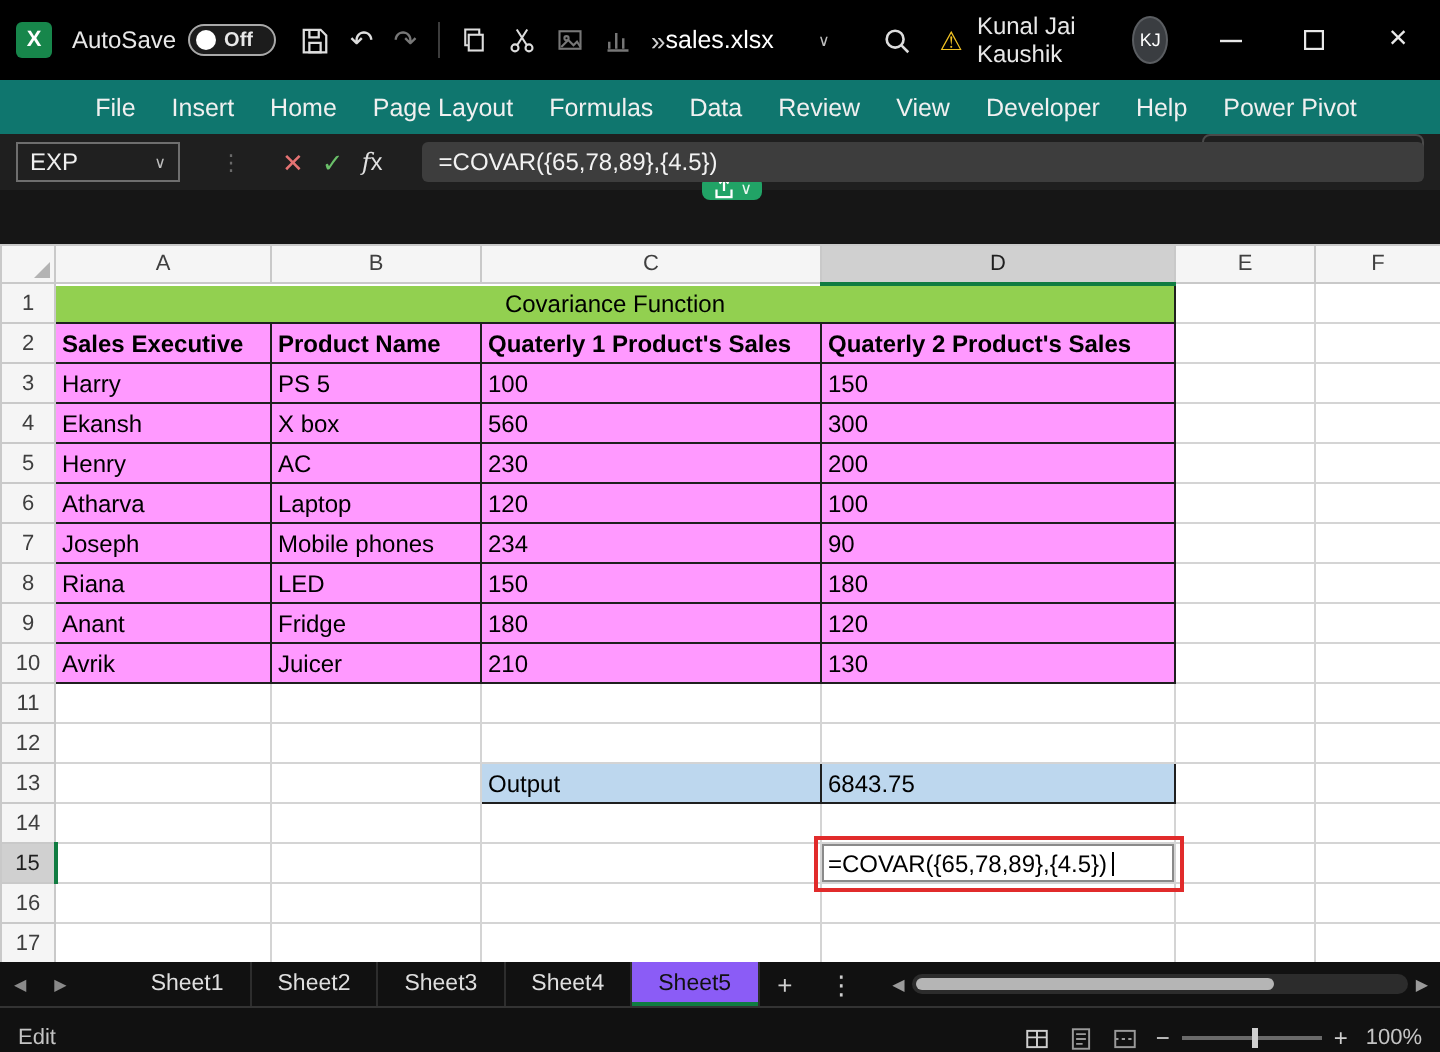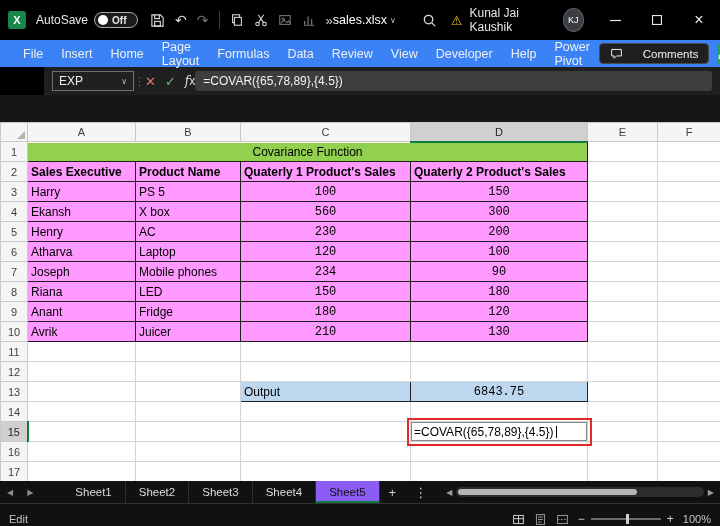--- a/index.html
+++ b/index.html
@@ -20,39 +20,39 @@
   .appicon{width:18px;height:18px;border-radius:3px;background:#17864b;color:#fff;font-weight:bold;font-size:11px;display:flex;align-items:center;justify-content:center;flex:0 0 auto;}
   .autosave{display:flex;align-items:center;gap:6px;margin-left:10px;}
   .toggle{width:44px;height:16px;border-radius:9px;border:1px solid #a9a9a9;background:#1c1c1c;display:flex;align-items:center;padding:0 3px;gap:4px;}
   .knob{width:10px;height:10px;border-radius:50%;background:#fff;}
   .toggle .tl{font-size:10px;color:#e8e8e8;font-weight:bold;}
   .qa{display:flex;align-items:center;gap:10px;margin-left:12px;color:#ddd;}
   .qa .g{color:#777;}
   .vsep{width:1px;height:18px;background:#3c3c3c;}
   .chev{font-size:13px;color:#cfcfcf;}
   .spacer{flex:1;}
-  .filetitle{display:flex;align-items:center;gap:3px;font-size:12.5px;color:#fff;}
+  .filetitle{display:flex;align-items:center;gap:22px;font-size:12.5px;color:#fff;}
   .caret{font-size:8px;color:#bdbdbd;}
   .searchbtn{margin:0 14px 0 26px;}
   .userarea{display:flex;align-items:center;gap:7px;}
   .warn{color:#f2c324;font-size:13px;line-height:1;}
   .avatar{width:24px;height:24px;border-radius:50%;background:#3a3d41;border:1px solid #5a5d61;color:#fff;font-size:9px;display:flex;align-items:center;justify-content:center;margin-left:2px;}
   .wincontrols{display:flex;margin-left:10px;height:40px;}
   .wbtn{width:42px;height:40px;display:flex;align-items:center;justify-content:center;color:#e8e8e8;}
   .wbtn.close{font-size:16px;}
 
   
-  .ribbonrow{height:27px;background:#3b82f6;display:flex;align-items:center;padding:0 8px 0 14px;color:#f0f0f0;}
+  .ribbonrow{height:27px;background:#0f766e;display:flex;align-items:center;padding:0 8px 0 14px;color:#f0f0f0;flex-direction:column;}
   .rtab{padding:0 9px;font-size:12.5px;height:27px;display:flex;align-items:center;cursor:default;}
   .comments{display:flex;align-items:center;gap:20px;background:#1f1f1f;border:1px solid #4a4a4a;border-radius:4px;padding:3px 10px;font-size:11.5px;color:#f0f0f0;margin-left:auto;}
   .sharebtn{width:30px;height:22px;background:var(--share-green);border-radius:4px;display:flex;align-items:center;justify-content:center;gap:2px;margin:0 2px 0 8px;color:#fff;}
   .sharebtn .caret{color:#eaf6ef;}
 
   
-  .fbar{height:28px;background:#1f1f1f;display:flex;align-items:center;padding:0 8px;gap:0;margin-left:44px;}
+  .fbar{height:28px;background:#1f1f1f;display:flex;align-items:center;padding:0 8px;gap:20px;}
   .namebox{width:82px;height:20px;border:1px solid #6e6e6e;background:#202020;color:#f0f0f0;font-size:12px;display:flex;align-items:center;justify-content:space-between;padding:0 6px;}
   .splitdots{color:#6a6a6a;font-size:11px;}
   .fbtns{display:flex;align-items:center;gap:9px;}
   .fcancel{color:#e57373;font-size:13px;}
   .fcheck{color:#6abf69;font-size:13px;}
   .ffx{color:#e0e0e0;font-size:12px;}
   .ffx i{font-family:"DejaVu Serif",serif;}
   .finput{flex:1;height:20px;background:#3d3d3d;border-radius:3px;color:#f2f2f2;font-size:12px;display:flex;align-items:center;padding:0 8px;white-space:nowrap;overflow:hidden;}
   .ribbongap{height:27px;background:#161616;}
 
@@ -65,21 +65,21 @@
   .corner{position:relative;}
   .corner::after{content:"";position:absolute;right:2px;bottom:2px;border-left:8px solid transparent;border-bottom:8px solid #b3b3b3;}
   .ch.sel,.rh.sel{background:#d0d0d0;color:#1f1f1f;}
   .ch.sel{border-bottom:2px solid var(--excel-green);}
   .rh.sel{border-right:2px solid var(--excel-green);}
   .b{border:1px solid #1f1f1f;}
   .pink{background:var(--table-pink);}
   .green{background:var(--title-green);text-align:center;}
   .blue{background:var(--output-blue);}
   .hdr{font-weight:bold;}
-  .num{text-align:center;font-family:Liberation Mono, monospace;}
+  .num{text-align:left;}
   .editcell{outline:2px solid var(--highlight-red);outline-offset:2px;box-shadow:inset 0 0 0 1px #8a8a8a;}
   .formula-text::after{content:"";display:inline-block;width:0;height:12px;border-left:1px solid #000;margin-left:2px;vertical-align:-2px;}
 
   
   .sheetbar{height:22px;background:#111;display:flex;align-items:center;color:#cfcfcf;font-size:11.5px;}
   .snav{color:#8a8a8a;font-size:8px;padding:0 7px;}
   .stabs{display:flex;height:100%;margin-left:22px;}
   .stab{padding:0 13px;display:flex;align-items:center;border-right:1px solid #2d2d2d;color:#dedede;}
   .stab.active{background:#8b5cf6;color:#111;font-weight:normal;box-shadow:inset 0 -2px 0 var(--excel-green);}
   .addsheet,.kebab{padding:0 9px;color:#cfcfcf;font-size:13px;}

